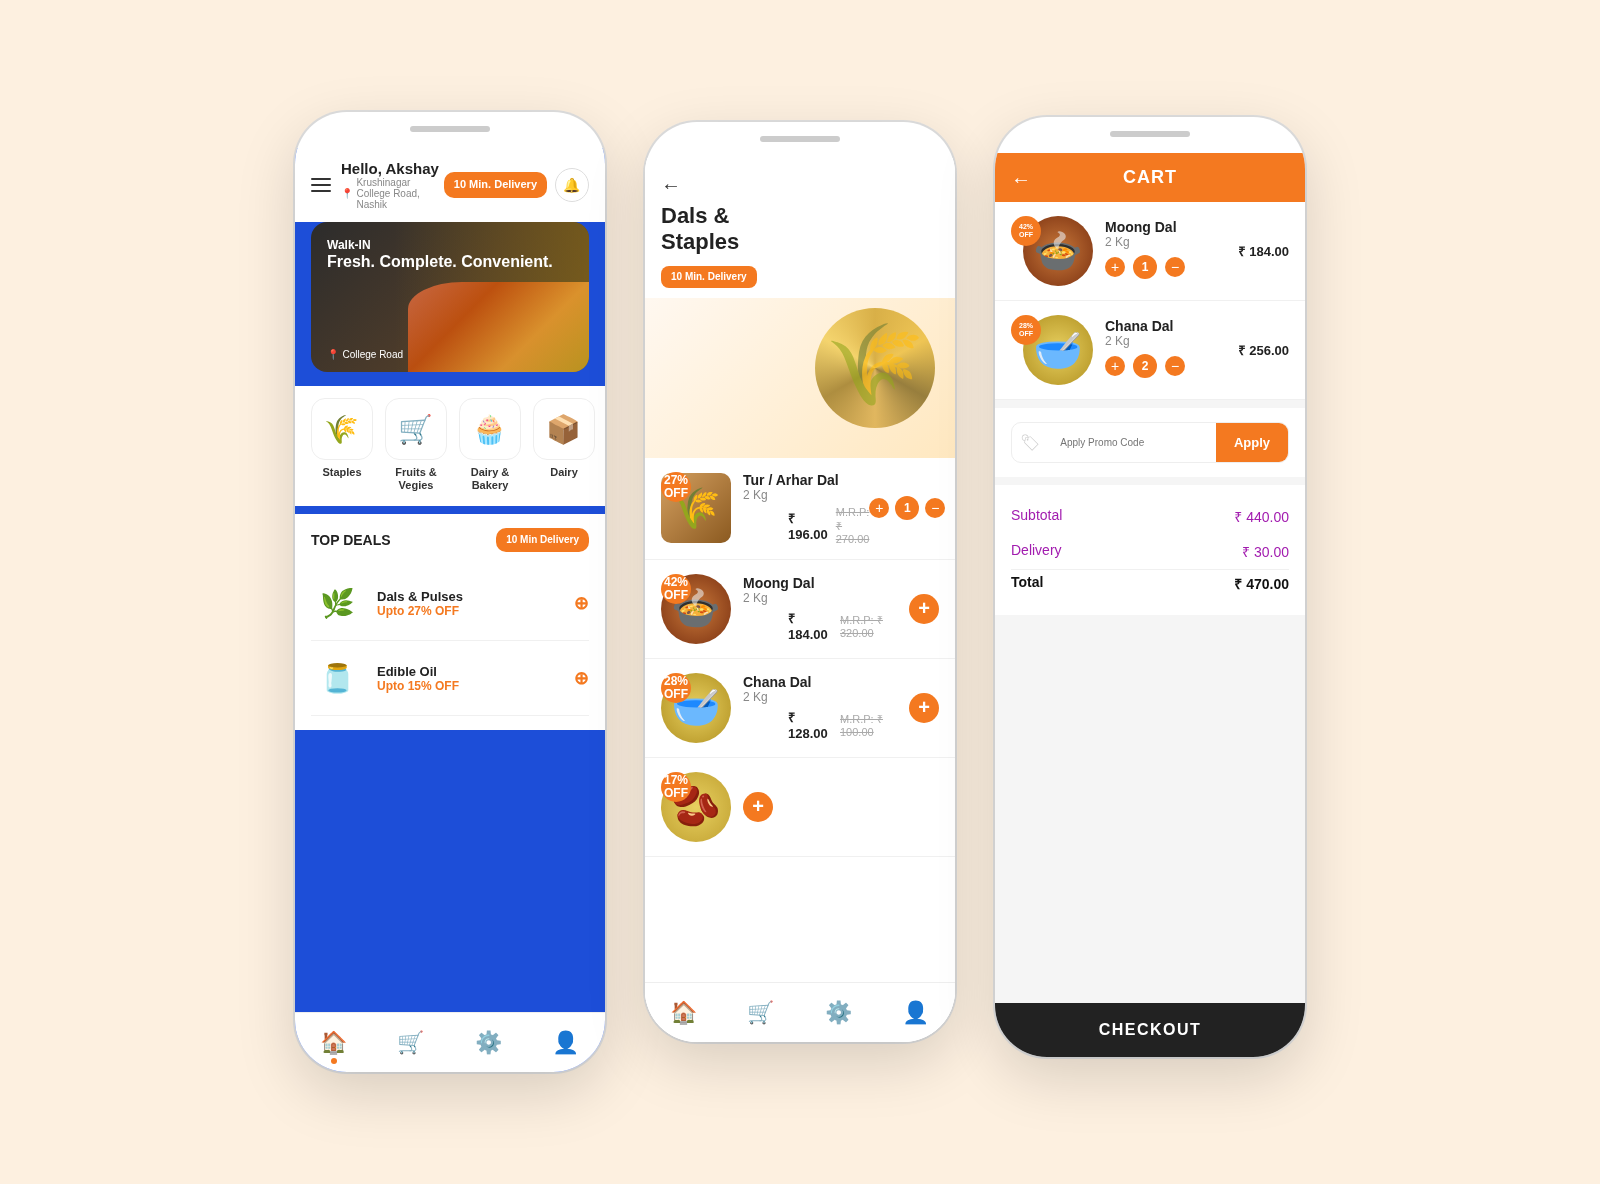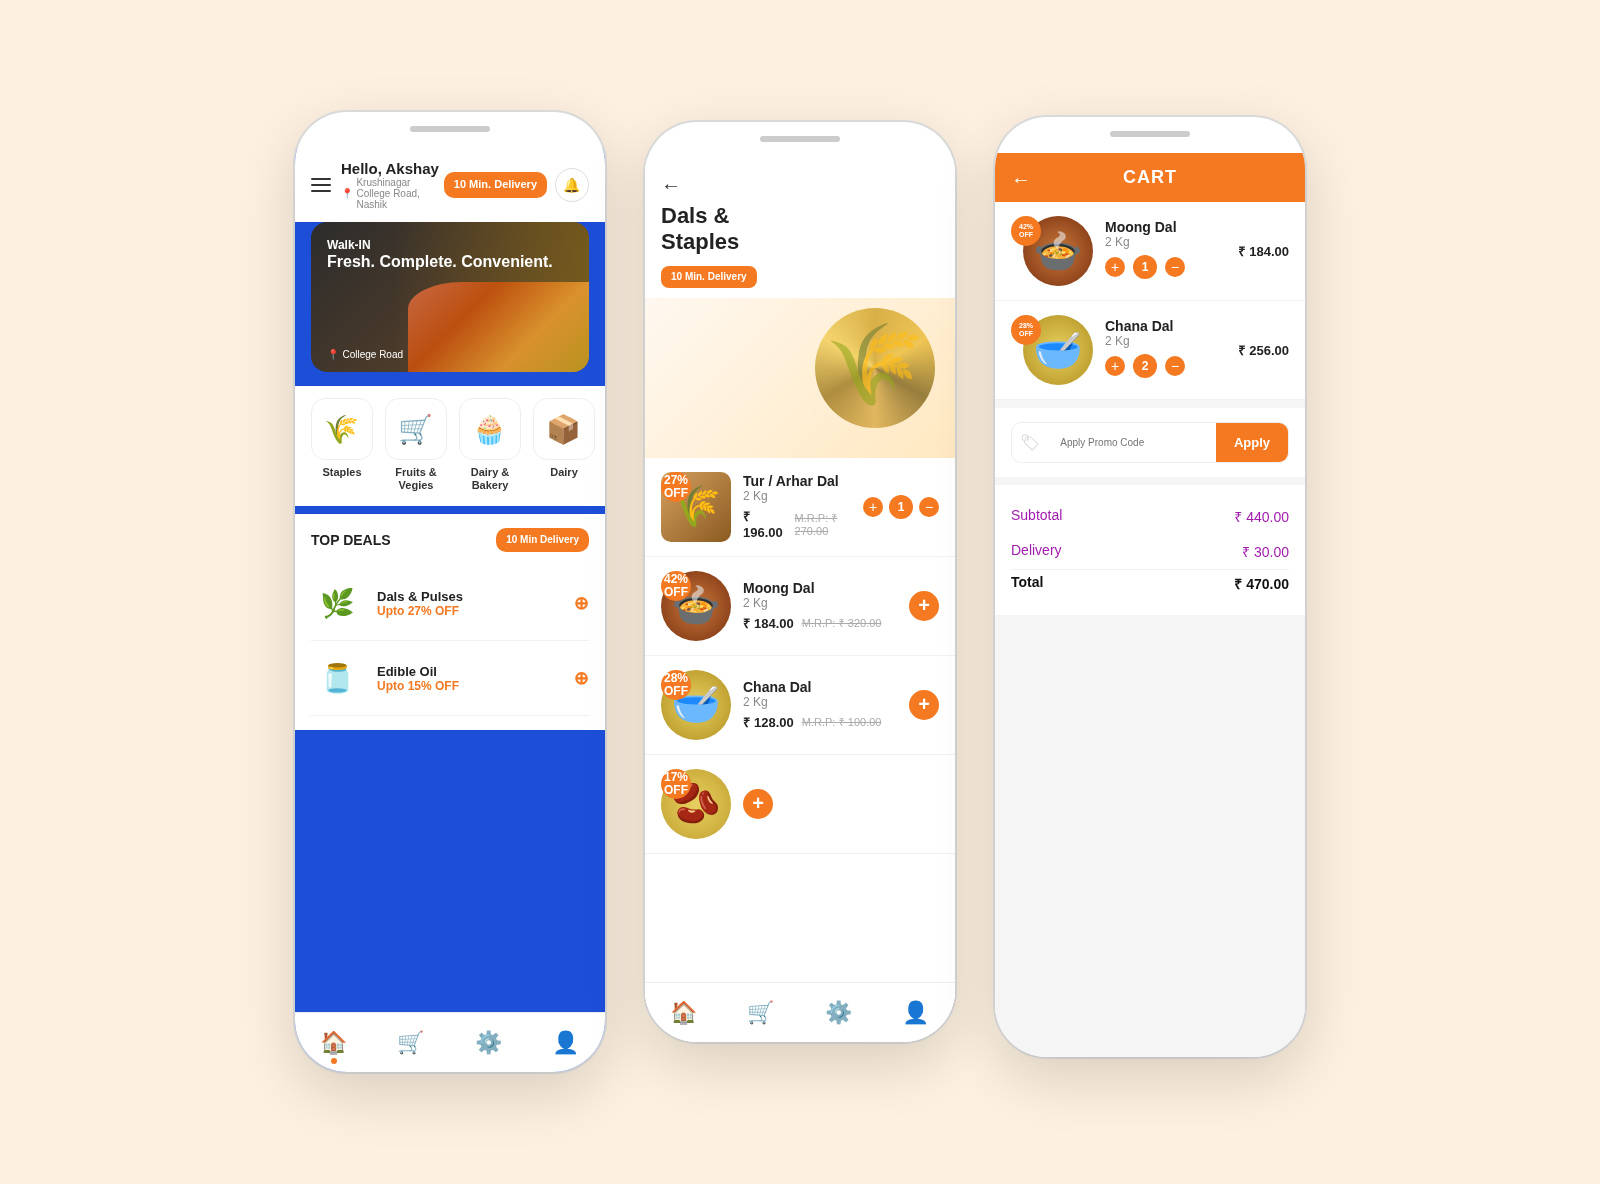--- a/index.html
+++ b/index.html
@@ -354,21 +354,21 @@
       margin-right: 12px;
       flex-shrink: 0;
       display: flex;
       align-items: center;
       justify-content: center;
       font-size: 40px;
     }
     .product-info { flex: 1; }
     .product-name { font-size: 14px; font-weight: 700; color: #222; }
     .product-qty { font-size: 12px; color: #888; margin-bottom: 4px; }
-    .price-row { display: flex; align-items: center; gap: 8px; }
+    .price-row { display: flex; align-items: center; gap: 8px; margin-left: 45px; }
     .product-price { font-size: 13px; font-weight: 700; color: #222; }
     .product-mrp { font-size: 11px; color: #aaa; text-decoration: line-through; }
     .add-btn {
       width: 30px;
       height: 30px;
       background: #f47920;
       border-radius: 50%;
       display: flex;
       align-items: center;
       justify-content: center;
@@ -820,16 +820,17 @@
         <div class="price-row-item">
           <span>Delivery</span>
           <span>₹ 30.00</span>
         </div>
         <div class="price-row-item total">
           <span>Total</span>
           <span>₹ 470.00</span>
         </div>
       </div>
 
+      <div class="checkout-btn">CHECKOUT</div>
     </div>
   </div>
 
 </div>
 
 </body></html>

